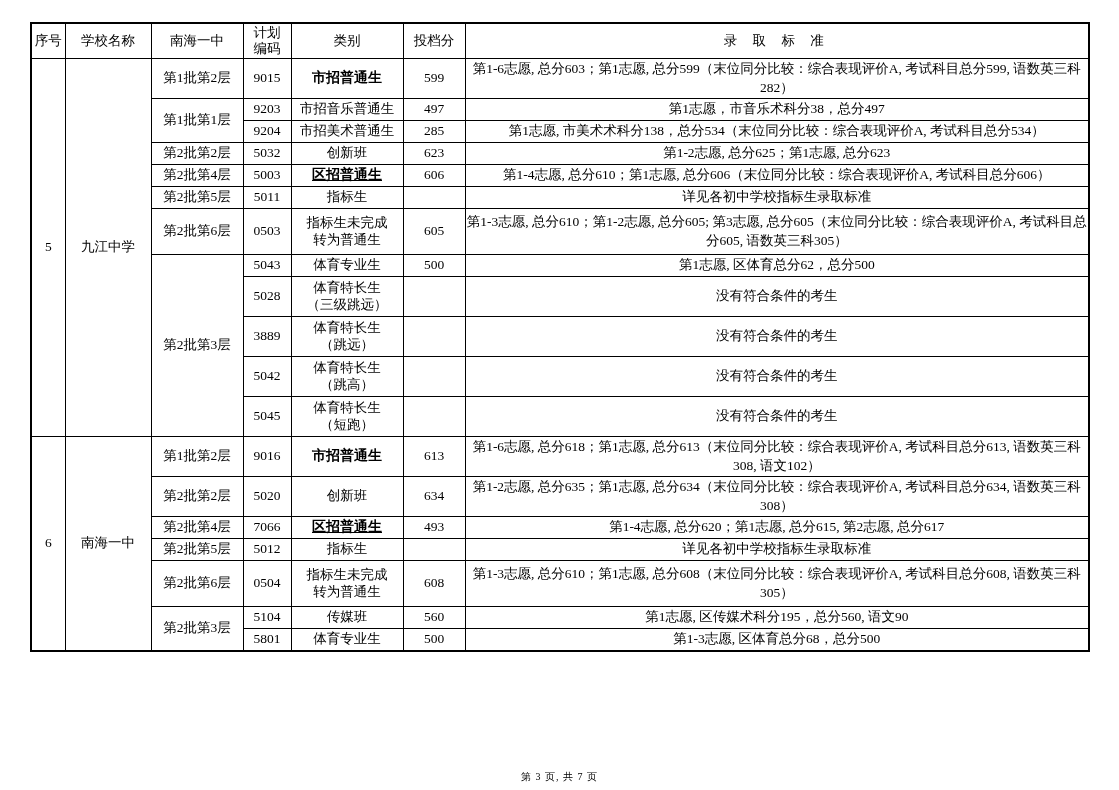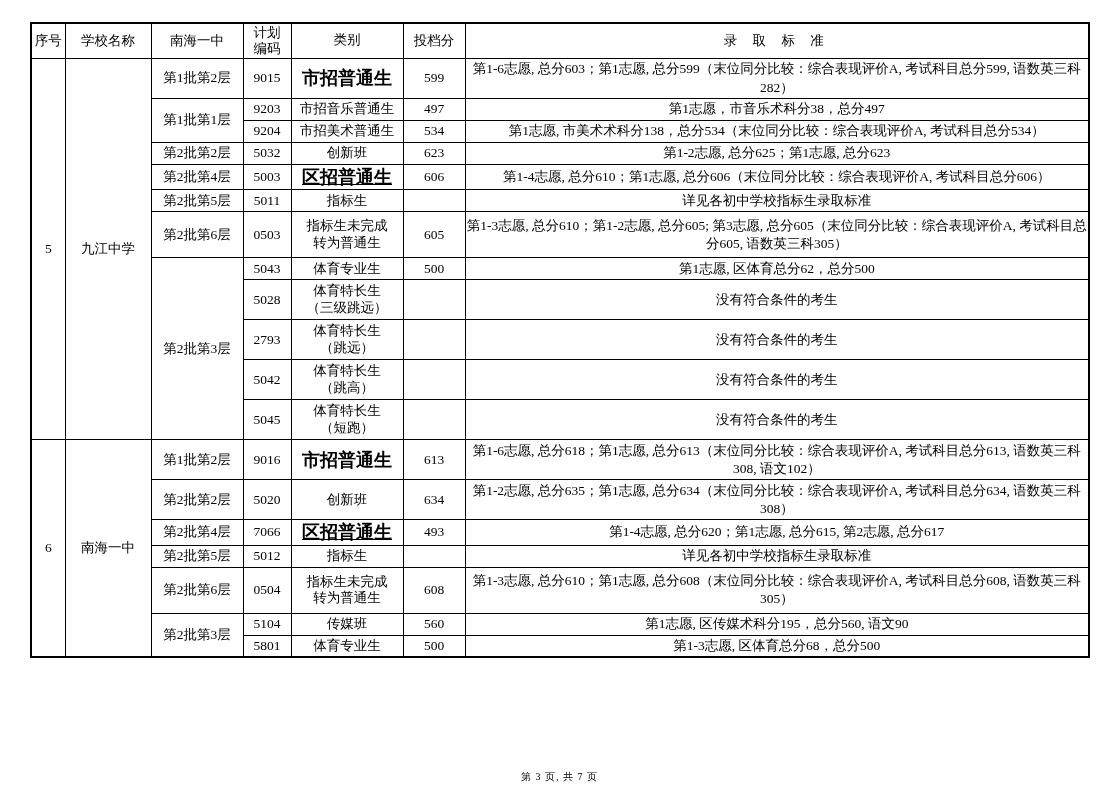--- a/index.html
+++ b/index.html
@@ -36,35 +36,35 @@
   }
   thead th {
     font-weight: normal;
     height: 34px;
     font-size: 14.5px;
   }
   th.col-seq { width: 34px; margin-top: 20px; }
   th.col-school { width: 86px; }
   th.col-batch { width: 92px; }
   th.col-code { width: 48px; }
-  th.col-cat { width: 112px; font-family: Liberation Mono, monospace; }
+  th.col-cat { width: 112px; }
   th.col-score { width: 62px; margin-top: 23px; }
   th.col-std { width: auto; margin-left: 20px; }
 
   .hdr-code span { display: block; line-height: 1.15; }
   .hdr-std { letter-spacing: 6px; }
 
   td.seq, td.school {
     font-size: 14px;
   }
   td.school { letter-spacing: 0px; }
   td.batch { font-size: 13px; }
   td.code { font-size: 13px; margin-left: 44px; }
   td.cat { font-size: 13px; }
-  td.cat.bold { font-weight: bold; font-size: 18px; font-family: Liberation Serif, serif; }
+  td.cat.bold { font-weight: bold; font-size: 14px; font-family: Liberation Serif, serif; }
   td.cat.bold.underline { text-decoration: underline; }
   td.score { font-size: 13.5px; }
   td.std {
     text-align: left;
     padding: 2px 3px 2px 4px;
     font-size: 13px;
     line-height: 1.38;
     margin-top: 48px;
   }
   td.two-line { line-height: 1.25; }
@@ -132,21 +132,21 @@
         <tr class="rowh-22">
           <td class="batch" rowspan="2">第1批第1层</td>
           <td class="code">9203</td>
           <td class="cat">市招音乐普通生</td>
           <td class="score">497</td>
           <td class="std">第1志愿，市音乐术科分38，总分497</td>
         </tr>
         <tr class="rowh-22">
           <td class="code">9204</td>
           <td class="cat">市招美术普通生</td>
-          <td class="score">534</td>
+          <td class="score">285</td>
           <td class="std">第1志愿, 市美术术科分138，总分534（末位同分比较：综合表现评价A, 考试科目总分534）</td>
         </tr>
         <tr class="rowh-22">
           <td class="batch">第2批第2层</td>
           <td class="code">5032</td>
           <td class="cat">创新班</td>
           <td class="score">623</td>
           <td class="std">第1-2志愿, 总分625；第1志愿, 总分623</td>
         </tr>
         <tr class="rowh-22">
@@ -183,21 +183,21 @@
         <tr class="rowh-40">
           <td class="code">5028</td>
           <td class="cat two-line">
             <span class="cat-sub">体育特长生</span>
             <span class="cat-sub">（三级跳远）</span>
           </td>
           <td class="score"></td>
           <td class="std">没有符合条件的考生</td>
         </tr>
         <tr class="rowh-40">
-          <td class="code">2793</td>
+          <td class="code">3889</td>
           <td class="cat two-line">
             <span class="cat-sub">体育特长生</span>
             <span class="cat-sub">（跳远）</span>
           </td>
           <td class="score"></td>
           <td class="std">没有符合条件的考生</td>
         </tr>
         <tr class="rowh-40">
           <td class="code">5042</td>
           <td class="cat two-line">

